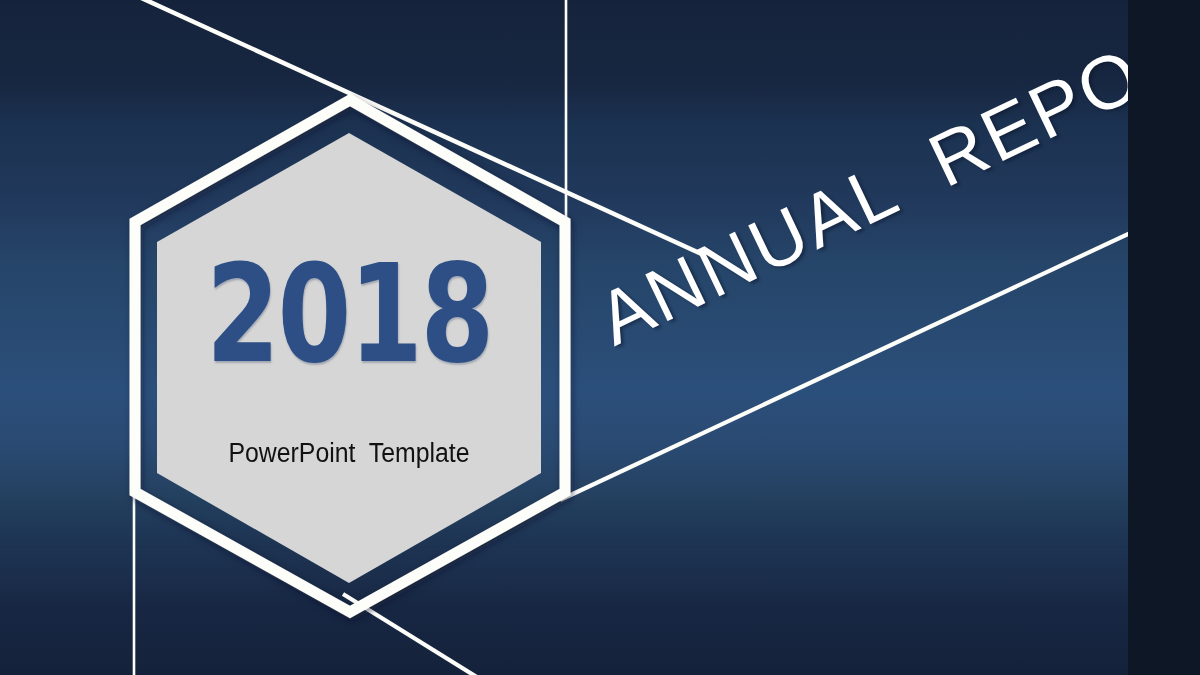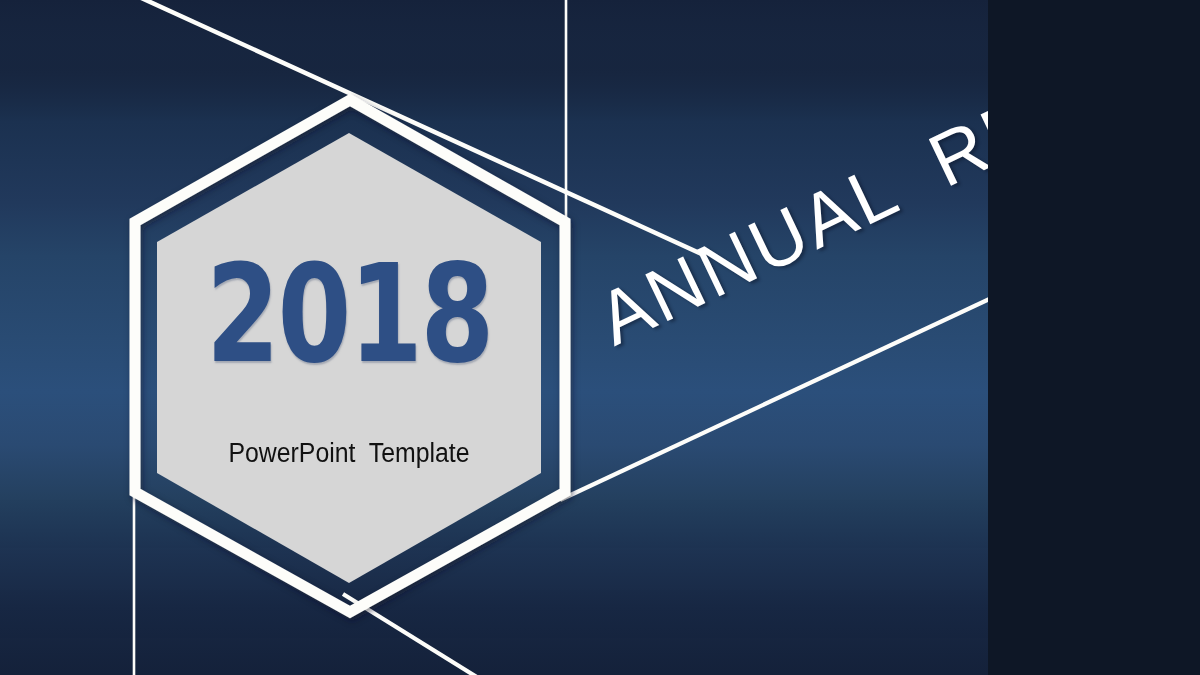--- a/index.html
+++ b/index.html
@@ -3,21 +3,21 @@
 <meta charset="utf-8">
 <title>Annual Report Slide</title>
 <style>
   html, body {
     margin: 0;
     padding: 0;
     background: #0e1726;
   }
   #slide {
     position: relative;
-    width: 988px;
+    width: 1128px;
     height: 675px;
     overflow: hidden;
     font-family: "Liberation Sans", sans-serif;
     background: #16243d;
     text-decoration: underline;
   }
   #slide svg.layer {
     position: absolute;
     top: 0;
     left: 0;

